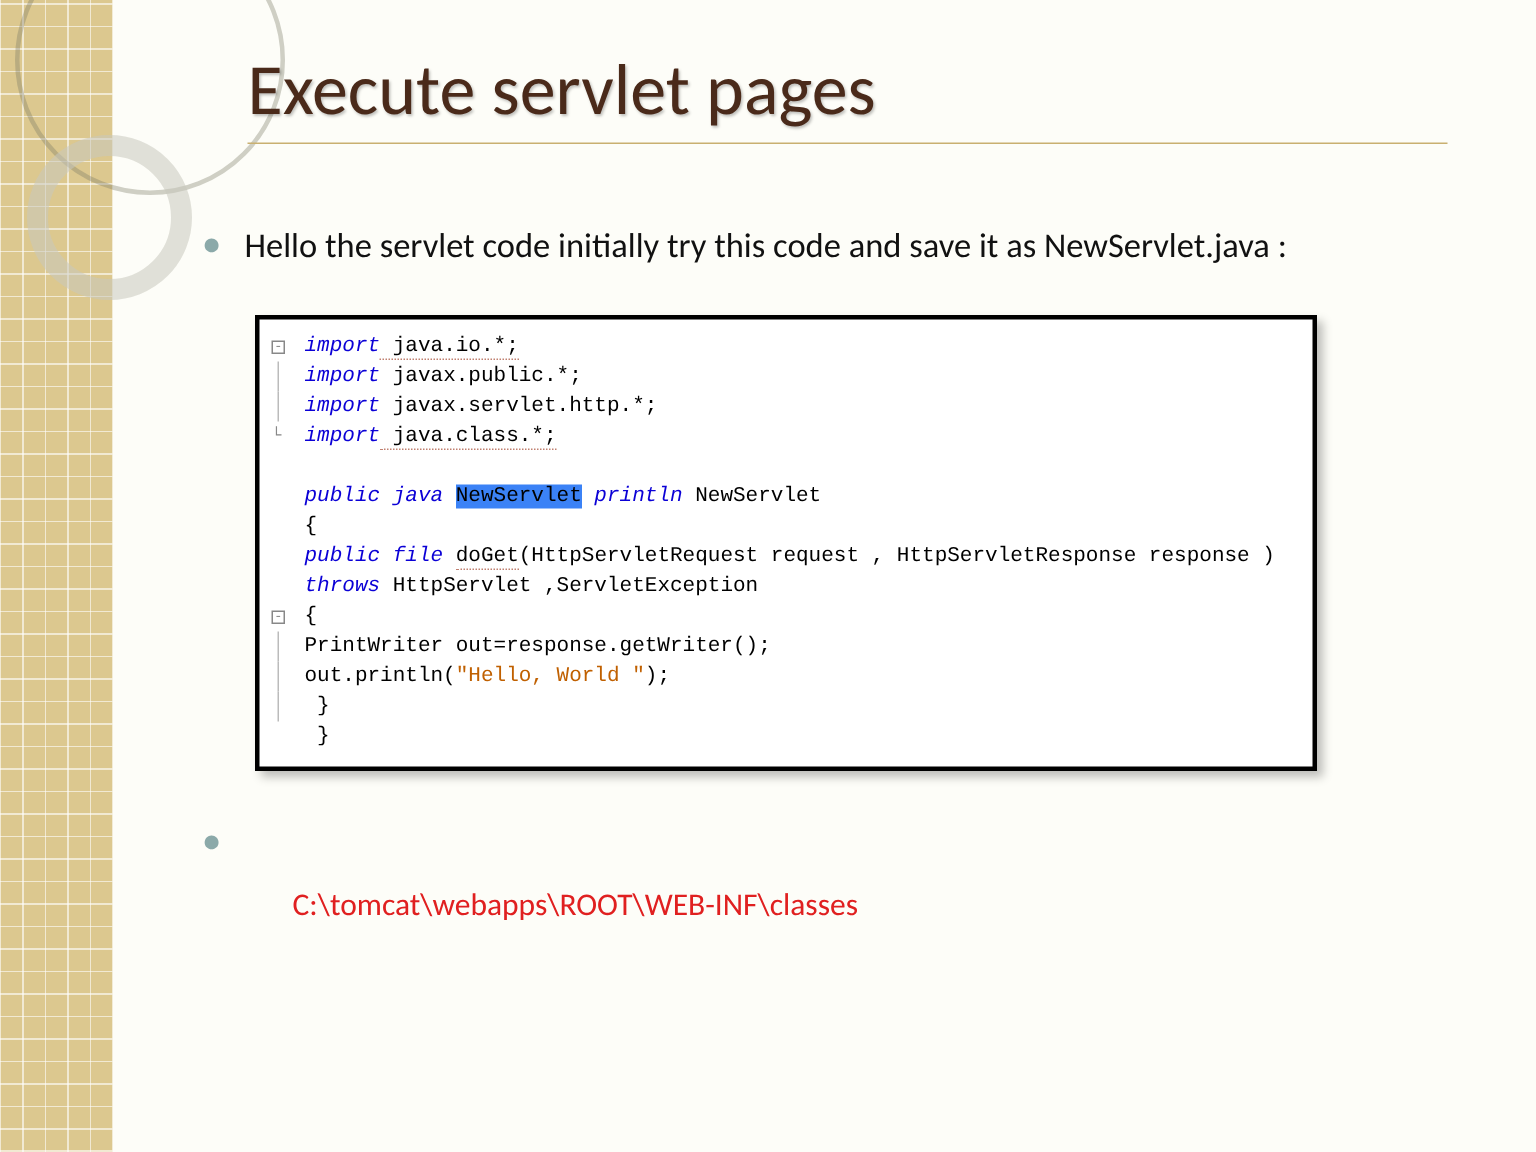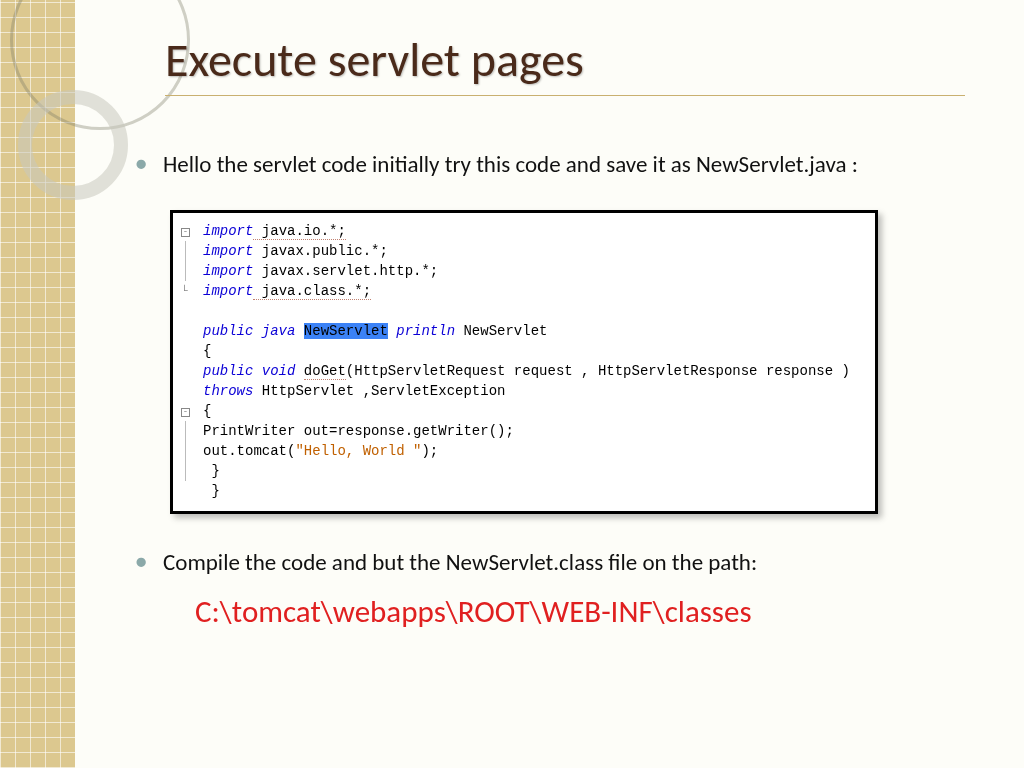--- a/index.html
+++ b/index.html
@@ -91,21 +91,21 @@
 .code-body {
   margin-left: 22px;
   white-space: pre;
 }
 .kw { color: #0b00d6; font-style: italic; }
 .hl { background: #3b82f6; }
 .str { color: #c06000; }
 .dotted { border-bottom: 1px dotted #c08070; }
 .path-text {
   color: #e02020;
-  font-size: 31px;
+  font-size: 21px;
   margin-left: 60px;
   margin-top: 4px;
 }
 .fold {
   display: inline-block;
   width: 9px; height: 9px;
   border: 1px solid #888;
   line-height: 7px;
   font-size: 9px;
   text-align: center;
@@ -152,28 +152,27 @@
       <div><span class="guide"></span></div>
       <div>&nbsp;</div>
     </div>
     <div class="code-body"><span class="kw">import</span><span class="dotted"> java.io.*;</span>
 <span class="kw">import</span><span> javax.public.*;</span>
 <span class="kw">import</span><span> javax.servlet.http.*;</span>
 <span class="kw">import</span><span class="dotted"> java.class.*;</span>
 
 <span class="kw">public java </span><span class="hl">NewServlet</span><span class="kw"> println</span><span> NewServlet</span>
 <span>{</span>
-<span class="kw">public void </span><span class="dotted">doGet</span><span>(HttpServletRequest request , HttpServletResponse response )</span>
+<span class="kw">public file </span><span class="dotted">doGet</span><span>(HttpServletRequest request , HttpServletResponse response )</span>
 <span class="kw">throws</span><span> HttpServlet ,ServletException</span>
 <span>{</span>
 <span>PrintWriter out=response.getWriter();</span>
-<span>out.tomcat(</span><span class="str">"Hello, World "</span><span>);</span>
+<span>out.println(</span><span class="str">"Hello, World "</span><span>);</span>
 <span> }</span>
 <span> }</span></div>
   </div>
 
   <div class="bullet-item">
     <div class="bullet-dot">●</div>
-    <div class="bullet-text">Compile the code and but the NewServlet.class file on the path:</div>
   </div>
   <div class="path-text">C:\tomcat\webapps\ROOT\WEB-INF\classes</div>
 
 </div>
 
 </body></html>

